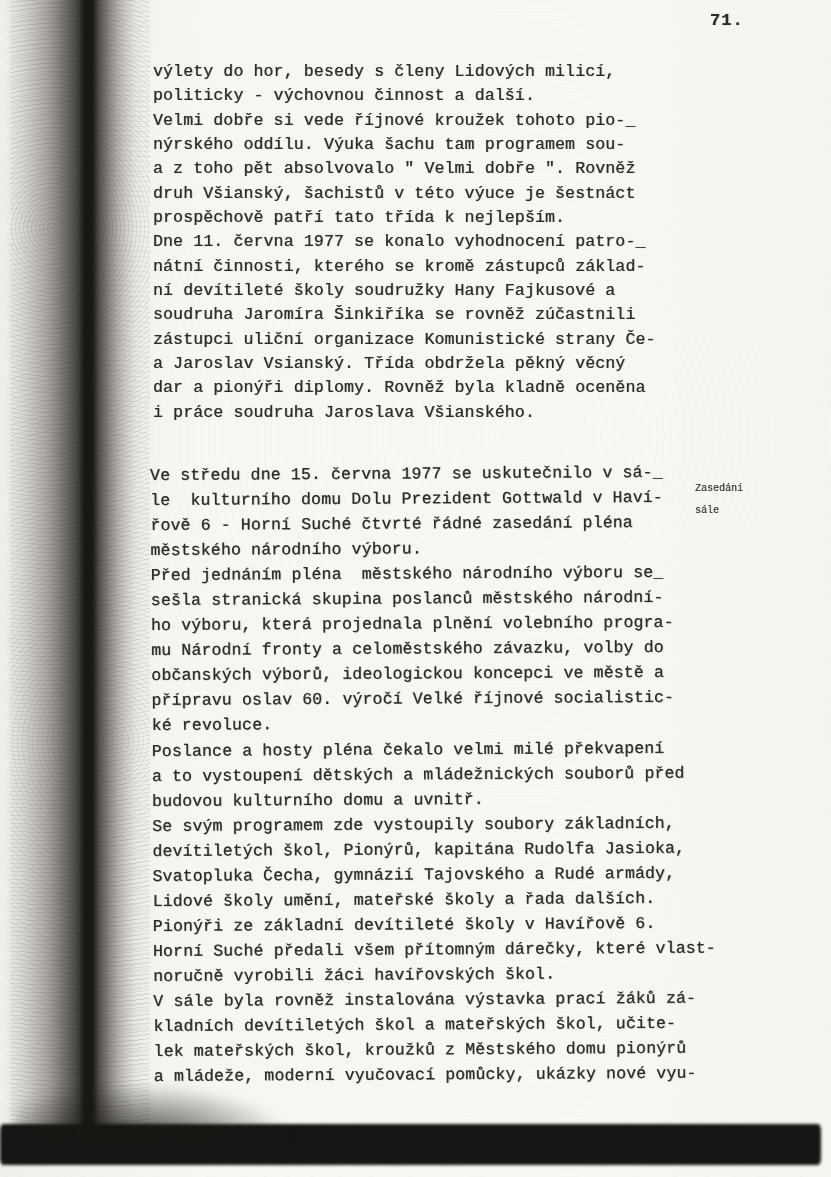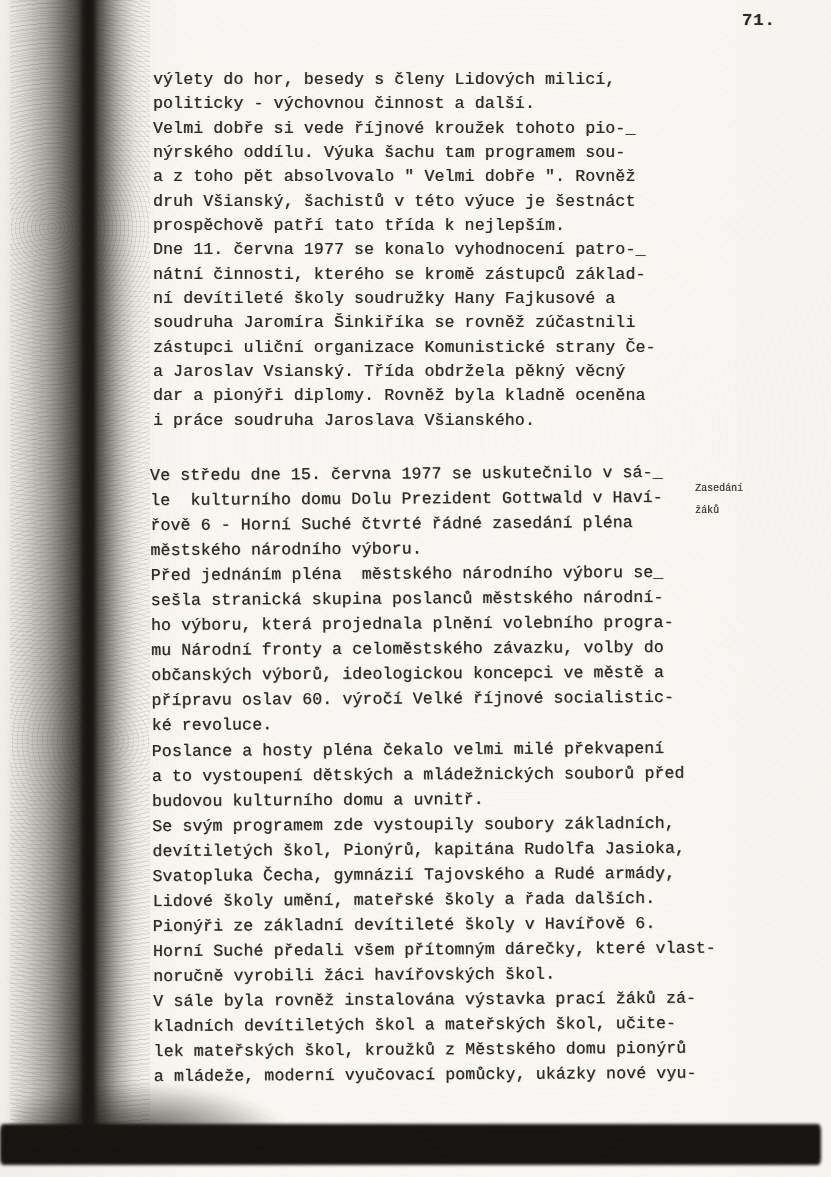--- a/index.html
+++ b/index.html
@@ -43,25 +43,25 @@
     background:radial-gradient(ellipse at 42% 100%, rgba(25,23,20,0.85), rgba(25,23,20,0) 70%);
     filter:blur(4px);
   }
   
   .ink {
     color:#2e2b26;
     text-shadow:0.5px 0.3px 0.7px rgba(46,43,38,0.55), -0.3px 0 0.5px rgba(46,43,38,0.22);
   }
   .page-number {
     position:absolute; left:710px; top:11px;
-    font-size:17px; font-weight:bold; letter-spacing:1px;margin-left:32px;
+    font-size:17px; font-weight:bold; letter-spacing:1px;
   }
   .textblock { position:absolute; font-size:16.5px; letter-spacing:0.15px; }
   .textblock .line { white-space:pre; }
-  .block1 { left:153px; top:68px; }
+  .block1 { left:153px; top:60px; }
   .block1 .line { height:24.35px; line-height:24.35px; }
   .block2 { left:150px; top:463px; transform:rotate(-0.35deg); transform-origin:top left; }
   .block2 .line { height:25.05px; line-height:25.05px; }
   .margin-note {
     position:absolute; left:695px; top:478px;
     font-size:10px; line-height:21.5px; color:#3a362f;
     text-shadow:0.4px 0.3px 0.6px rgba(58,54,47,0.5);
   }
   
   .paper-noise {
@@ -77,21 +77,21 @@
   <div class="gutter"></div>
   <div class="gutter-core"></div>
   <div class="gutter-grain"></div>
   <div class="bottom-band"></div>
   <div class="band-blend"></div>
 
   <div class="page-number ink">71.</div>
 
   <div class="margin-note">
     <div class="note-line">Zasedání</div>
-    <div class="note-line">žáků</div>
+    <div class="note-line">sále</div>
   </div>
 
   <div class="textblock block1 ink">
       <div class="line">výlety do hor, besedy s členy Lidových milicí,</div>
       <div class="line">politicky - výchovnou činnost a další.</div>
       <div class="line">Velmi dobře si vede říjnové kroužek tohoto pio-_</div>
       <div class="line">nýrského oddílu. Výuka šachu tam programem sou-</div>
       <div class="line">a z toho pět absolvovalo " Velmi dobře ". Rovněž</div>
       <div class="line">druh Všianský, šachistů v této výuce je šestnáct</div>
       <div class="line">prospěchově patří tato třída k nejlepším.</div>

